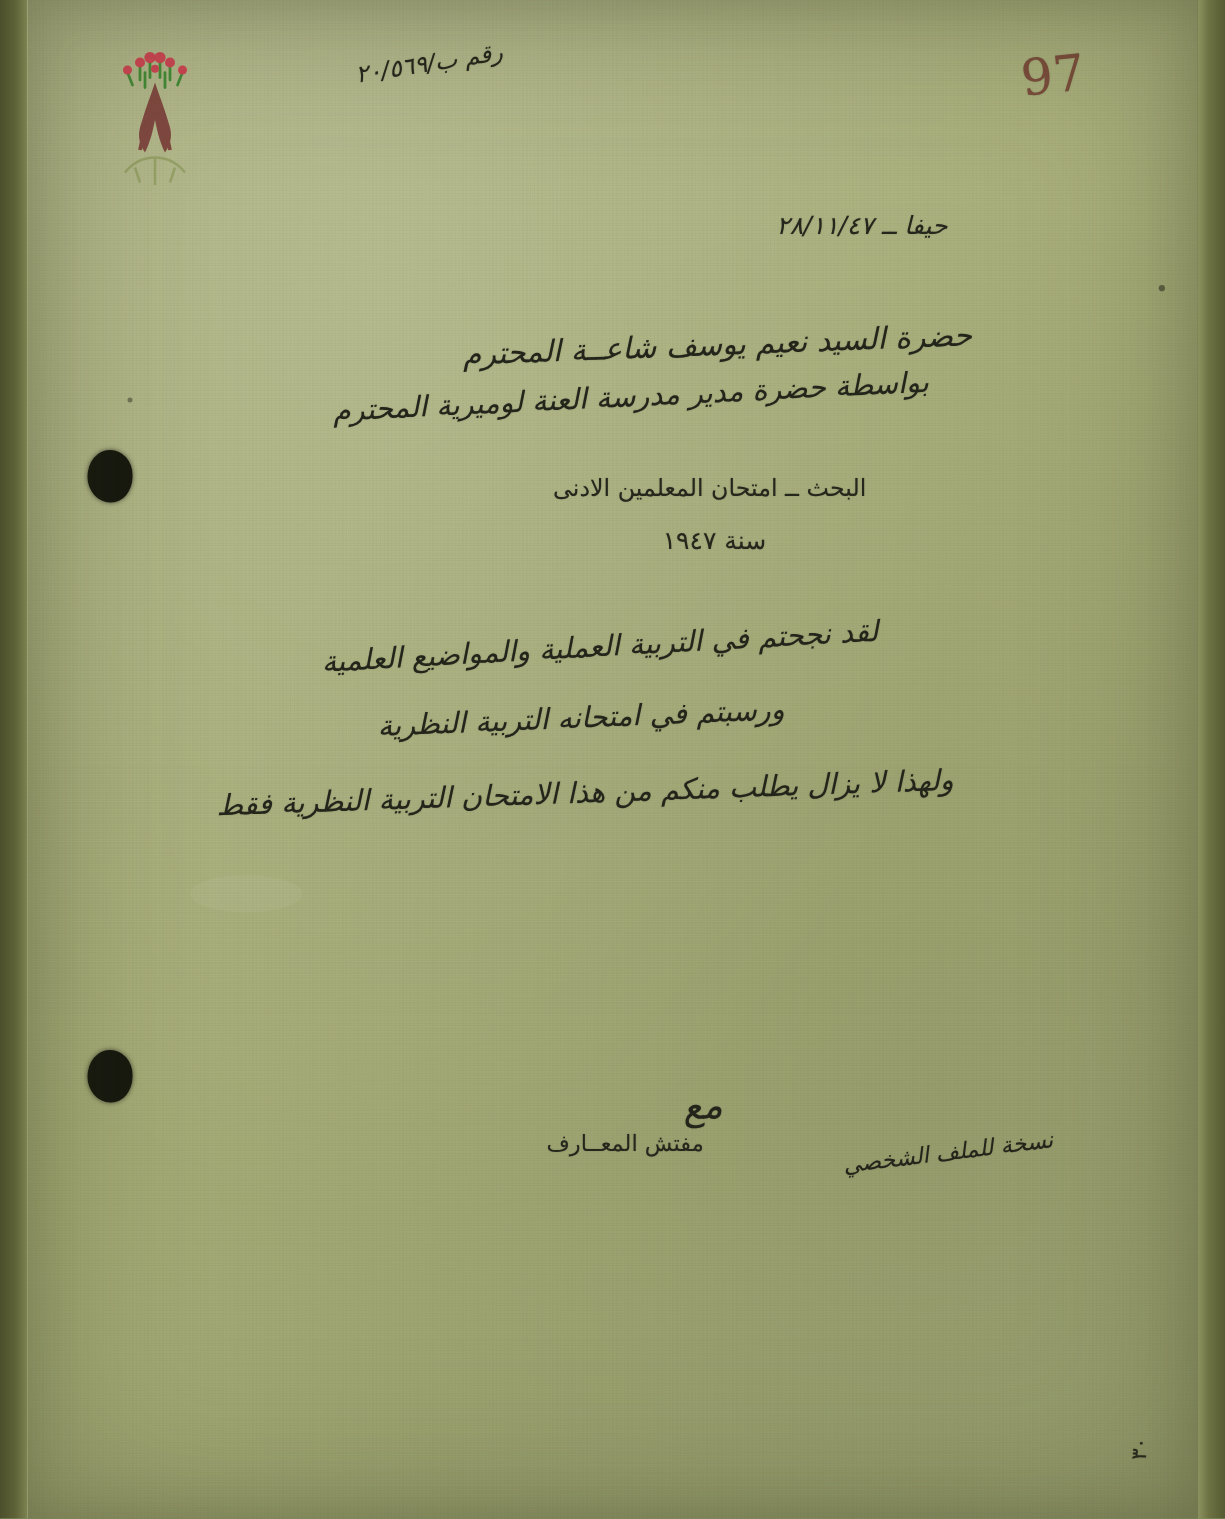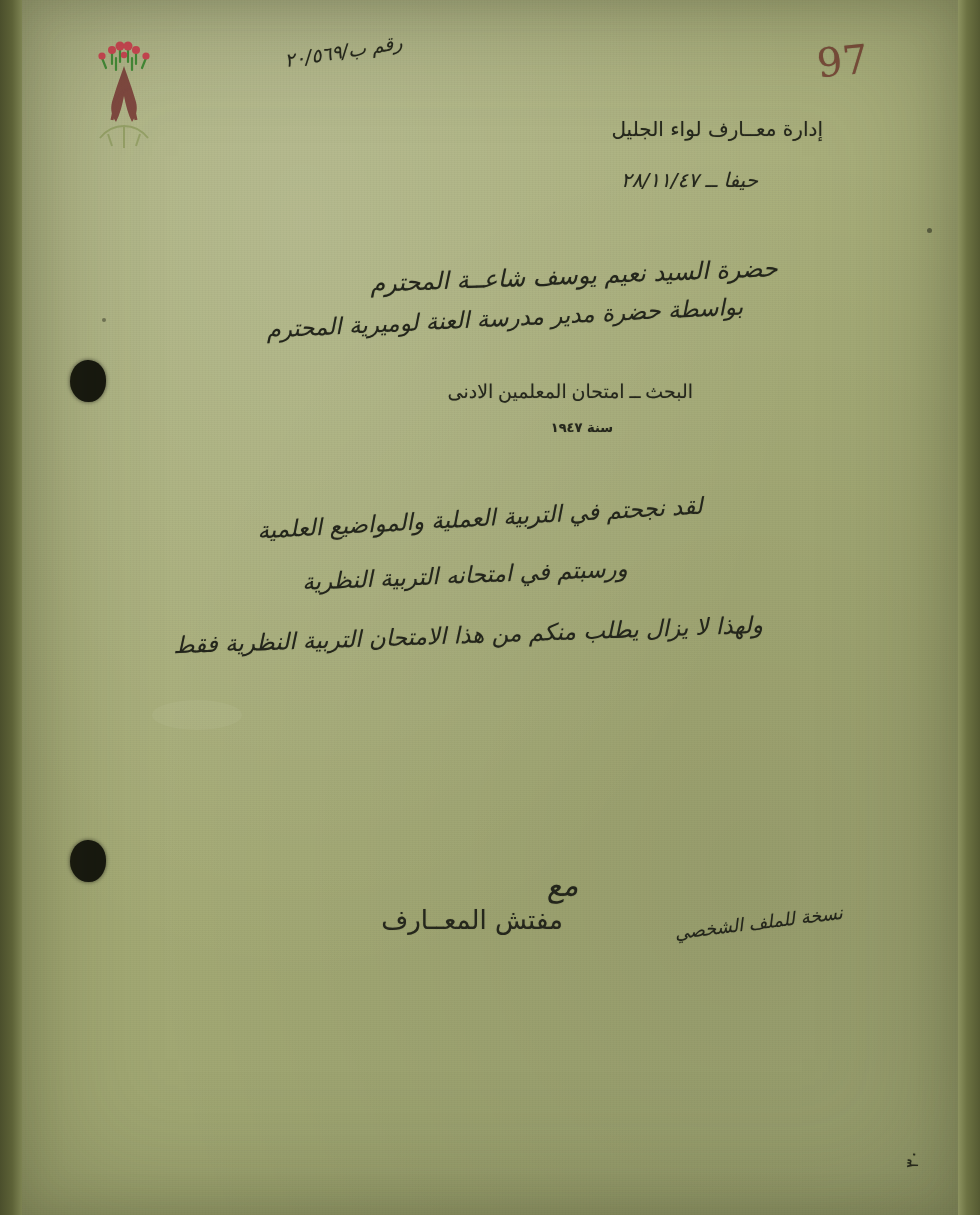--- a/index.html
+++ b/index.html
@@ -134,27 +134,25 @@
   }
   #salutation-2 {
     top: 305px; right: 215px;
     font-size: 23px;
     transform: rotate(-2.8deg);
   }
   #subject-line {
     top: 380px; right: 265px;
     font-size: 19px;
     letter-spacing: 1.5px;
-    font-family: Liberation Serif, serif;
   }
   #subject-year {
     top: 420px; right: 345px;
-    font-size: 13px;
-    letter-spacing: 2px;
-    font-weight: bold;
+    font-size: 20px;
+    letter-spacing: 2px;
   }
 
   #body-1 {
     top: 505px; right: 255px;
     font-size: 23px;
     transform: rotate(-3.2deg);
   }
   #body-2 {
     top: 562px; right: 330px;
     font-size: 23px;
@@ -166,21 +164,21 @@
     transform: rotate(-2.0deg);
   }
 
   #signature-squiggle {
     top: 868px; right: 380px;
     font-size: 30px;
     transform: rotate(-4deg);
   }
   #signature-title {
     top: 905px; right: 395px;
-    font-size: 26px;
+    font-size: 18px;
     letter-spacing: 2px;
   }
   #marginal-note {
     top: 912px; right: 115px;
     font-size: 18px;
     transform: rotate(-7deg);
   }
   #footer-code {
     top: 1140px; right: 45px;
     font-size: 17px;
@@ -241,21 +239,20 @@
         </g>
       </svg>
     </div>
 
     <div class="hole top"></div>
     <div class="hole bottom"></div>
 
     <div class="ink hand" id="ref-number">رقم ب/٢٠/٥٦٩</div>
     <div class="ink" id="page-number">97</div>
 
-    <div class="ink typed" id="header-authority">إدارة معــارف لواء الجليل</div>
     <div class="ink typed" id="header-place-date">حيفا ــ ٢٨/١١/٤٧</div>
 
     <div class="ink hand" id="salutation">حضرة السيد نعيم يوسف شاعــة المحترم</div>
     <div class="ink hand" id="salutation-2">بواسطة حضرة مدير مدرسة العنة لوميرية المحترم</div>
 
     <div class="ink typed" id="subject-line">البحث ــ امتحان المعلمين الادنى</div>
     <div class="ink typed" id="subject-year">سنة ١٩٤٧</div>
 
     <div class="ink hand" id="body-1">لقد نجحتم في التربية العملية والمواضيع العلمية</div>
     <div class="ink hand" id="body-2">ورسبتم في امتحانه التربية النظرية</div>

